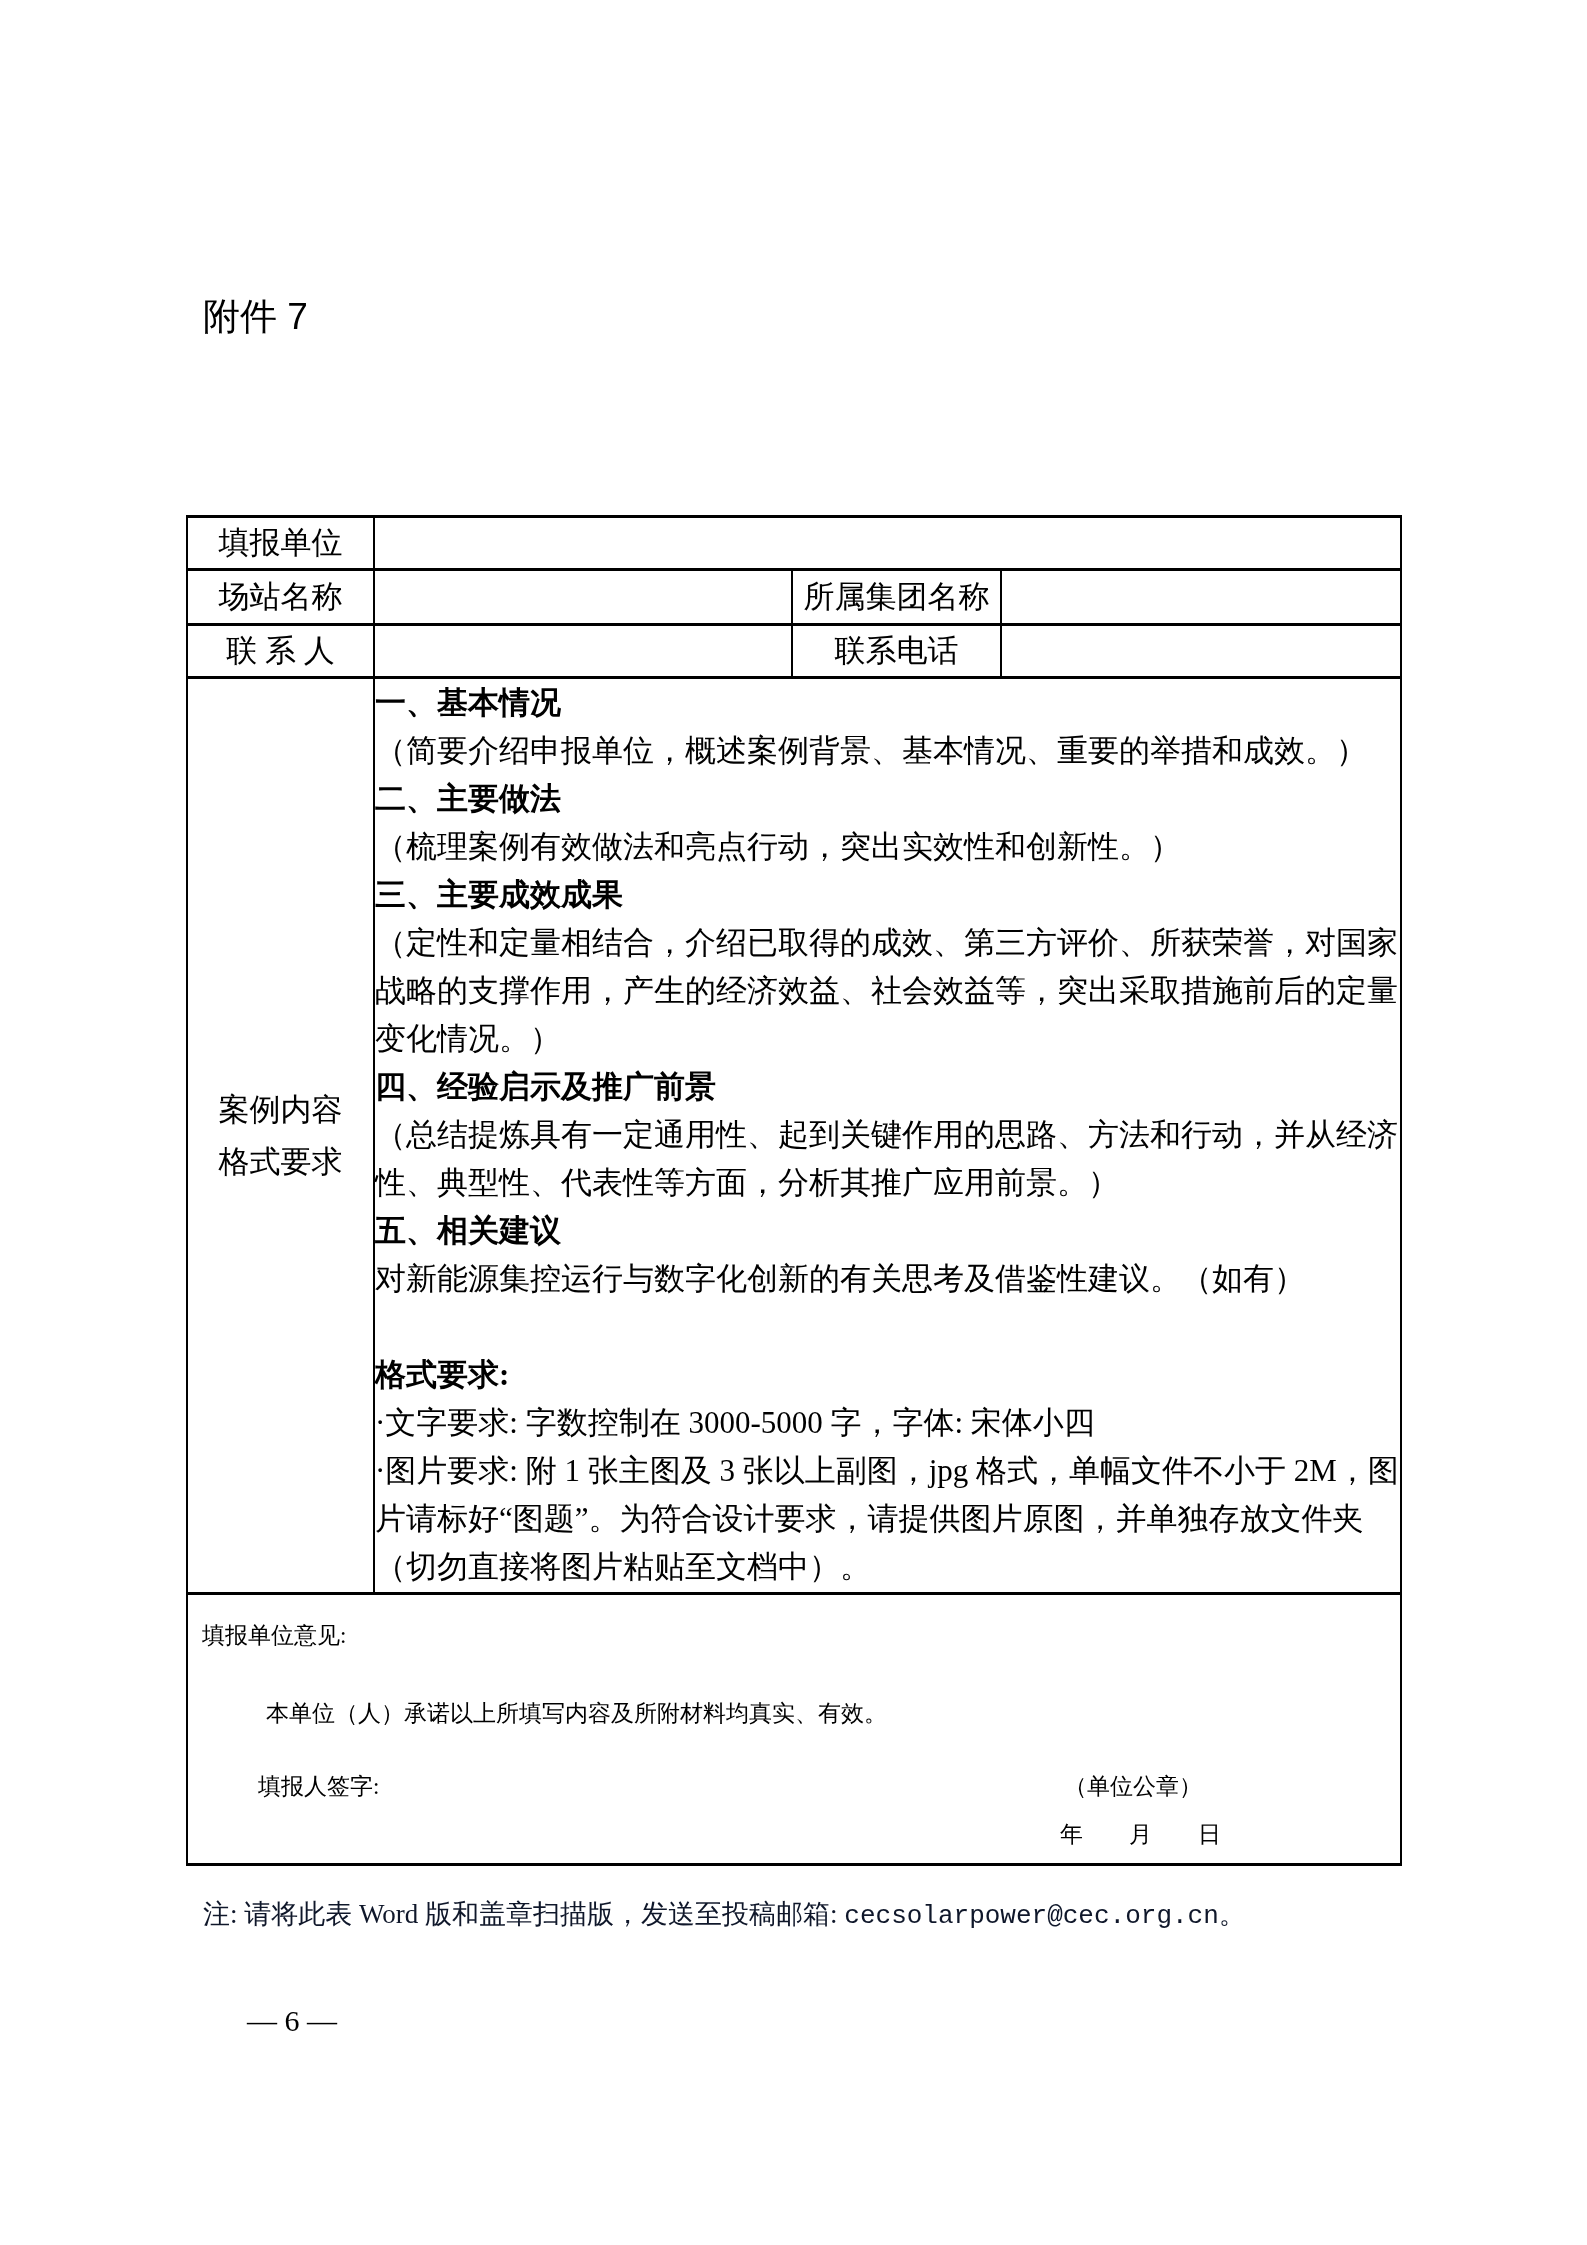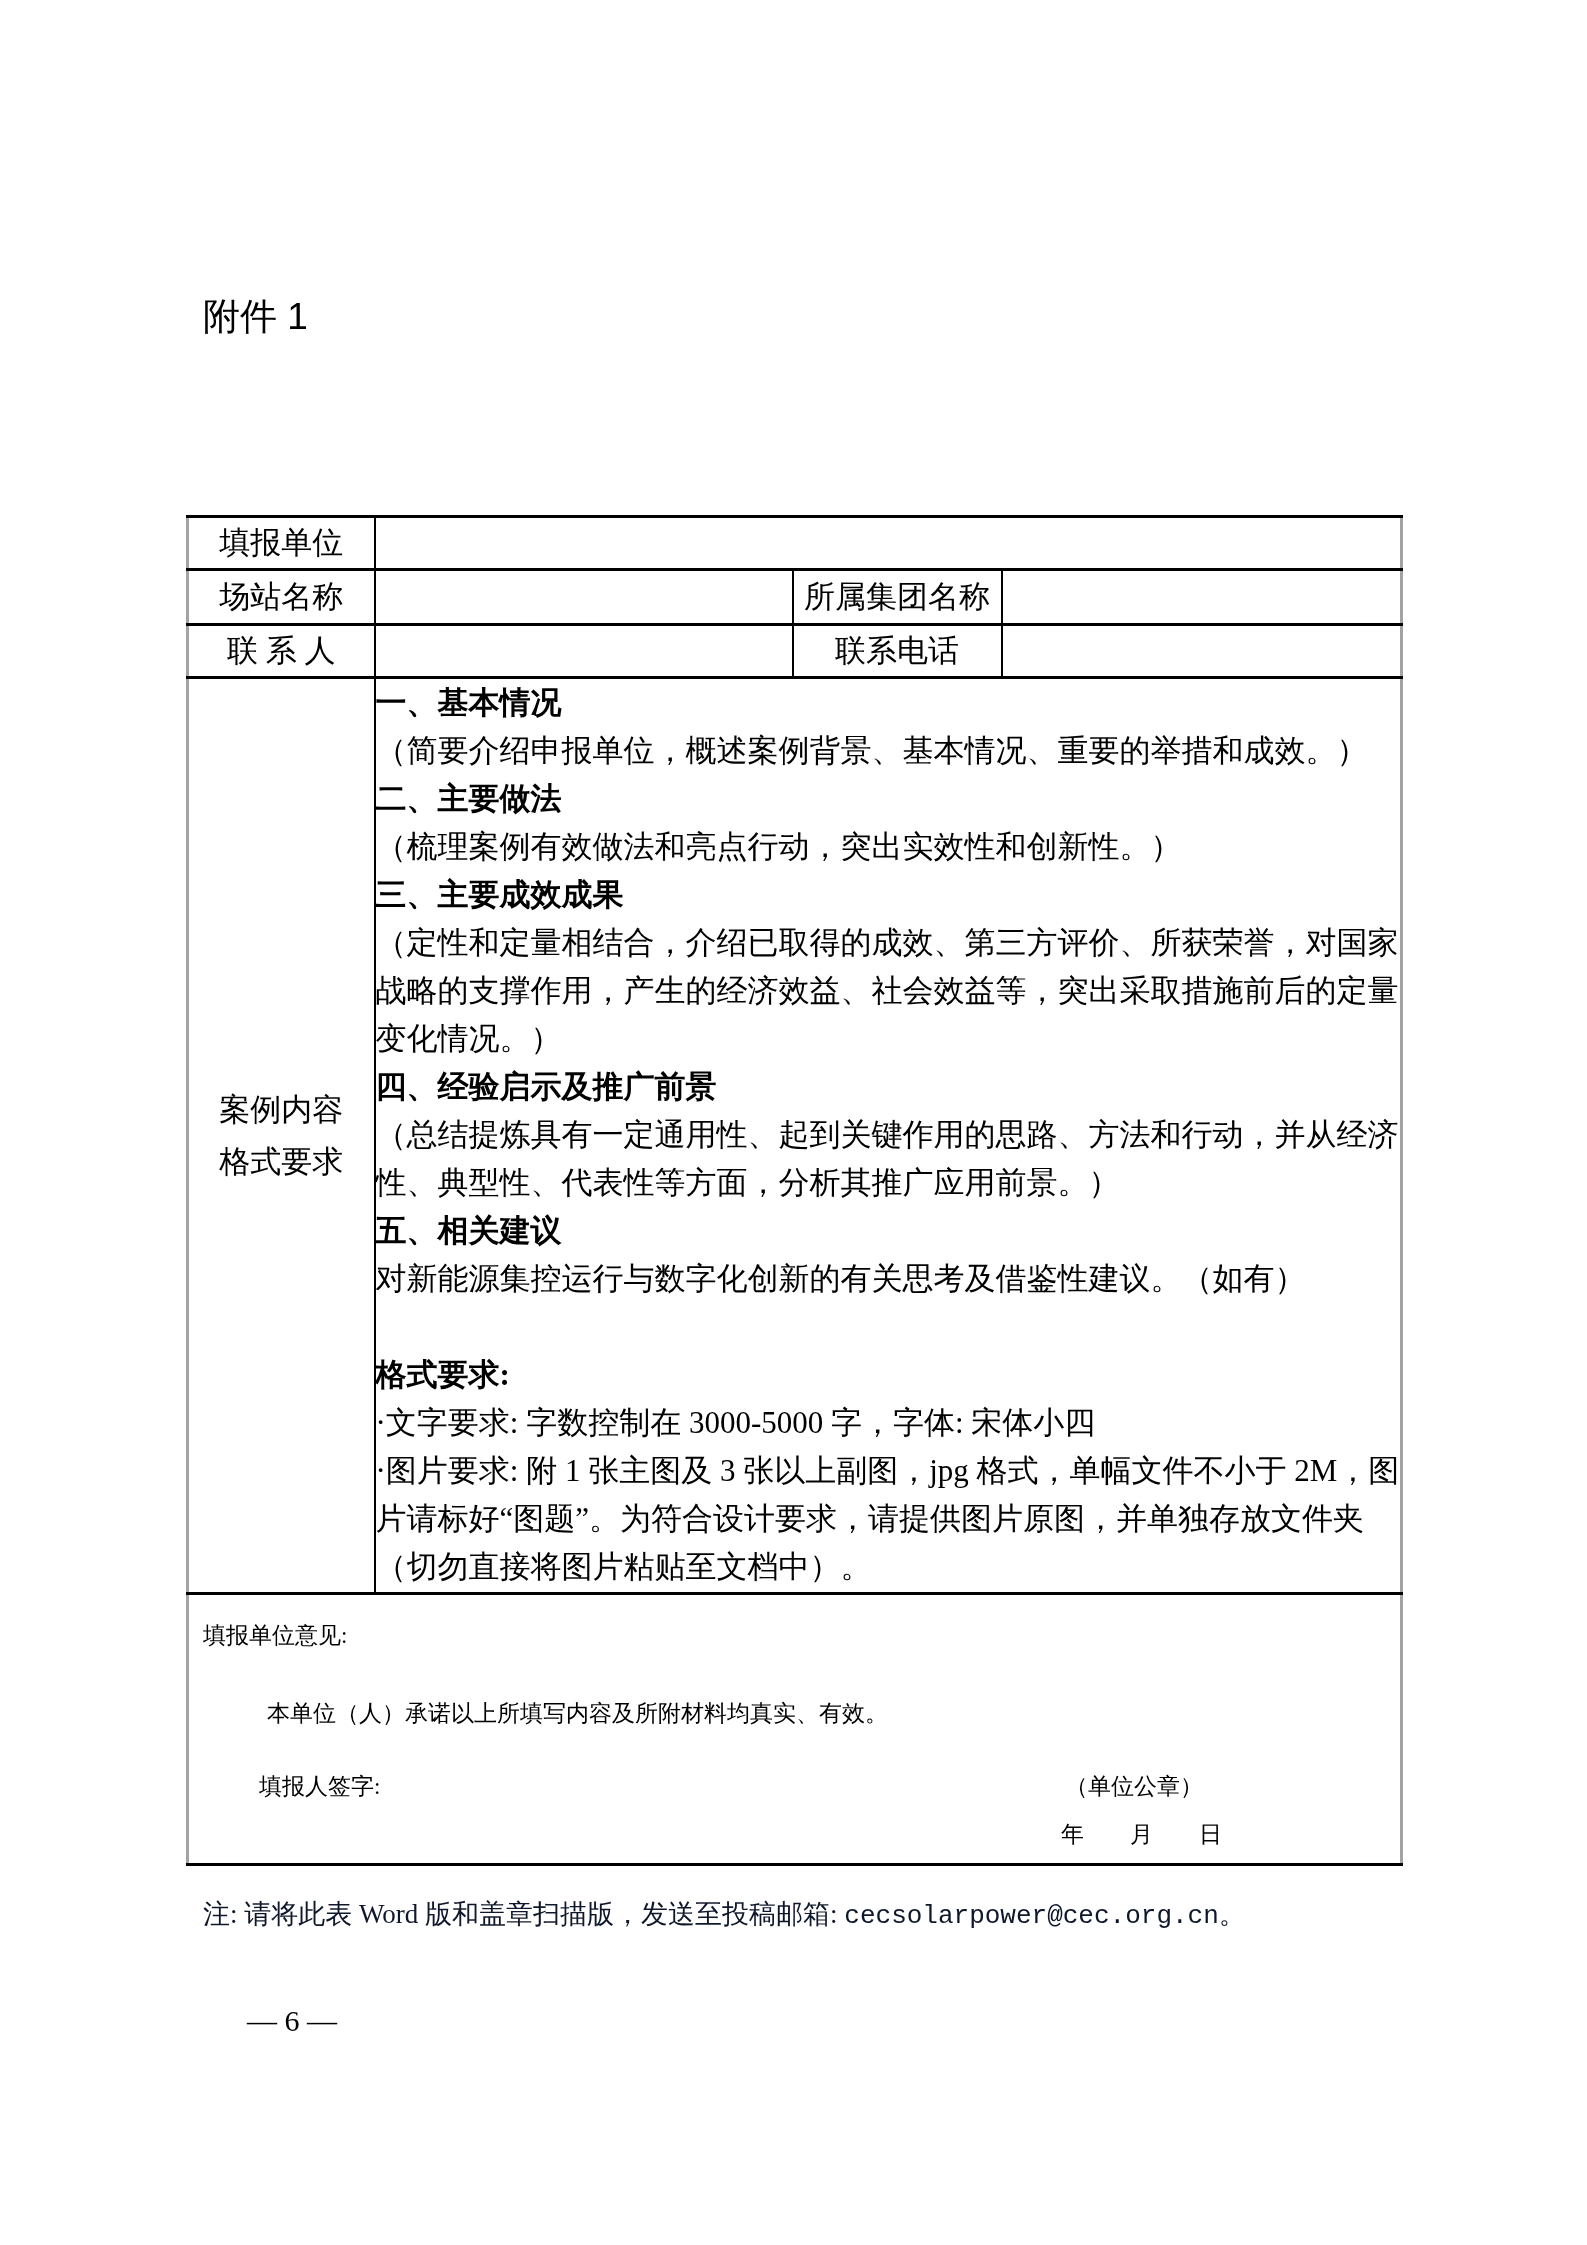--- a/index.html
+++ b/index.html
@@ -41,21 +41,21 @@
     table-layout: fixed;
   }
   table.form td {
     border: 2px solid #000;
     border-top-width: 3px;
     border-bottom-width: 3px;
     padding: 0;
     font-size: 31px;
     color: #000;
   }
-  table.form { border: 3px solid #a3a3a3; }
+  table.form { border: 1px solid #a3a3a3; }
   td.flabel {
     text-align: center;
     vertical-align: middle;
   }
   td.fill { background: #fff; }
   td.case-content {
     vertical-align: top;
     padding: 13px 6px 0 22px;
   }
   .case-line {
@@ -93,21 +93,21 @@
     top: 2004px;
     font-size: 30px;
     color: #000;
   }
 </style>
 </head>
 <body>
 
 <div class="page">
 
-  <div class="attachment">附件 1</div>
+  <div class="attachment">附件 7</div>
 
 
   <table class="form">
     <colgroup>
       <col style="width:187px">
         <col style="width:418px">
         <col style="width:209px">
         <col style="width:400px">
     </colgroup>
     <tbody>

